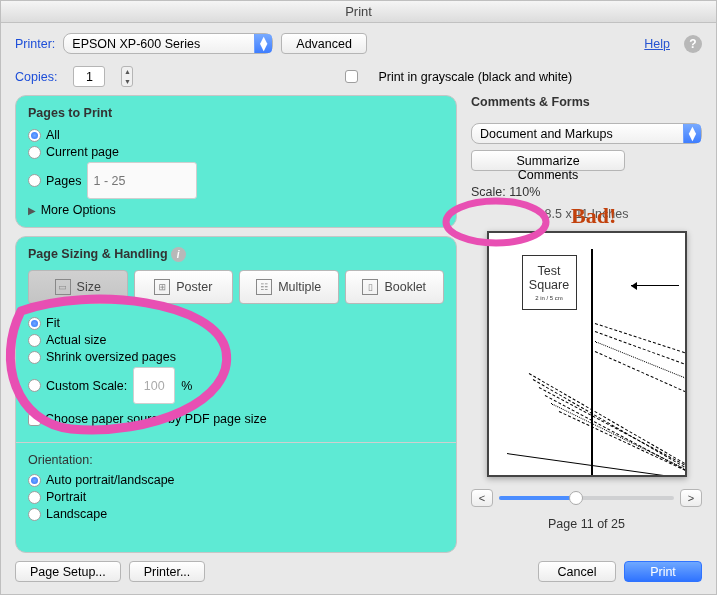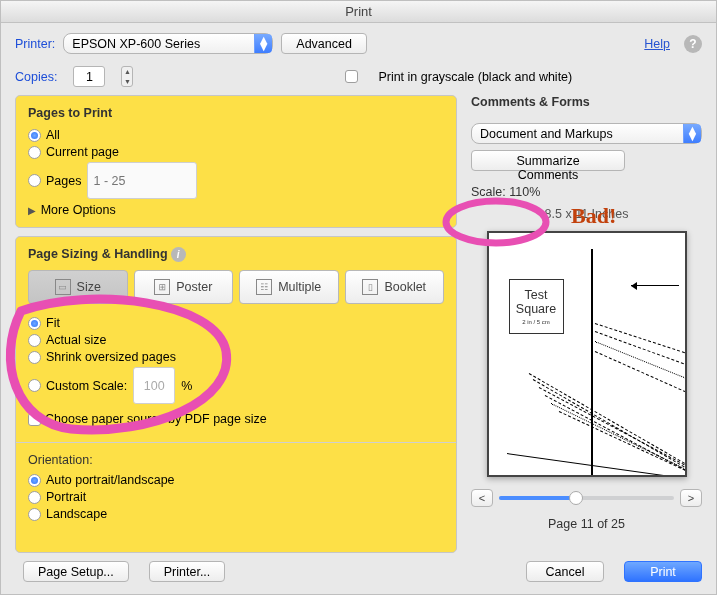--- a/index.html
+++ b/index.html
@@ -16,50 +16,50 @@
   .help-link { margin-left: auto; color: #2754d1; text-decoration: underline; }
   .help-icon { width: 18px; height: 18px; border-radius: 50%; background: #b8b8b8; color: #fff; display: flex; align-items: center; justify-content: center; font-size: 12px; font-weight: bold; margin-left: 6px; }
   .copiesrow { display: flex; align-items: center; gap: 16px; margin-top: 4px; }
   .num-input { width: 32px; height: 21px; border: 1px solid #b5b5b5; background: #fff; text-align: center; border-radius: 3px; }
   .stepper { width: 12px; height: 21px; display: flex; flex-direction: column; border: 1px solid #b5b5b5; border-radius: 3px; background: #f0f0f0; }
   .stepper div { flex:1; display:flex; align-items:center; justify-content:center; font-size:7px; color:#555; }
   .checkbox { width: 13px; height: 13px; border: 1px solid #9e9e9e; border-radius: 3px; background: #fff; display: inline-block; vertical-align: middle; margin-right: 4px; }
   .cols { display: flex; gap: 14px; flex: 1; }
   .colL { width: 442px; display: flex; flex-direction: column; gap: 8px; }
   .colR { flex: 1; display: flex; flex-direction: column; gap: 6px; }
-  .panel { background: #fde047; border: 1px solid #c6c6c6; border-radius: 5px; padding: 10px 12px; }
+  .panel { background: #5eead4; border: 1px solid #c6c6c6; border-radius: 11px; padding: 10px 12px; }
   .panel-title { font-weight: bold; color: #333; margin-bottom: 8px; }
   .info-icon { display: inline-flex; width: 15px; height: 15px; border-radius: 50%; background: #b8b8b8; color: #fff; align-items: center; justify-content: center; font-size: 10px; font-style: italic; font-weight: bold; margin-left: 3px; }
   .radio { width: 13px; height: 13px; border: 1px solid #9e9e9e; border-radius: 50%; background: #fff; display: inline-flex; align-items: center; justify-content: center; margin-right: 5px; vertical-align: middle; }
   .radio.checked::after { content:''; width:7px; height:7px; border-radius:50%; background: radial-gradient(#6fa8ff,#2f73ff); }
   .radiorow { margin: 3px 0; display: flex; align-items: center; }
   .inline-input { width: 54px; height: 37px; border: 1px solid #cfcfcf; background: #fafafa; color: #888; padding: 16px 5px; border-radius: 3px; margin-left: 6px; }
   .inline-input.off { background: #fff; color: #aaa; }
   .disclosure { margin-top: 4px; display:flex; align-items:center; gap:5px; }
   .tri { font-size: 10px; color: #555; }
   .seg { display: flex; gap: 6px; margin-bottom: 12px; }
   .segbtn { flex:1; height: 34px; display:flex; align-items:center; justify-content:center; gap:6px; background: linear-gradient(#ffffff,#ededed); border:1px solid #b8b8b8; border-radius:4px; color:#444; }
   .segbtn.active { background: linear-gradient(#d0d0d0,#c4c4c4); }
   .segbtn .ic { width:16px; height:16px; border:1px solid #888; display:flex; align-items:center; justify-content:center; font-size:9px; color:#888; }
   .scale-row { color:#333; margin-top: 8px; }
   .dims { text-align:center; color:#555; margin-top:2px; }
   .preview { width: 200px; height: 246px; margin: 4px auto 0 auto; background: #fff; border: 2px solid #444; box-shadow: 0 2px 6px rgba(0,0,0,0.3); position: relative; overflow: hidden; }
-  .test-sq { position:absolute; left:20px; top:22px; width:55px; height:55px; border:1px solid #333; display:flex; flex-direction:column; justify-content:center; font-size:9px; color:#333; text-align:center;margin-top:24px; }
+  .test-sq { position:absolute; left:33px; top:22px; width:55px; height:55px; border:1px solid #333; display:flex; flex-direction:column; justify-content:center; font-size:9px; color:#333; text-align:center; }
   .arrow-left { position:absolute; right:6px; top:52px; width:48px; height:1px; background:#000; }
   .arrow-left::before { content:''; position:absolute; left:-4px; top:-3px; border:4px solid transparent; border-right:6px solid #000; }
   .pattern-line { position:absolute; border-top:1px dashed #000; transform-origin: left center; }
   .dotline { border-top:1px dotted #000; }
   .nav-row { display:flex; align-items:center; gap:6px; margin-top:6px; }
   .navbtn { width:22px; height:18px; border:1px solid #b5b5b5; border-radius:4px; background:linear-gradient(#fff,#ededed); display:flex; align-items:center; justify-content:center; color:#444; font-size:11px; }
   .slider { flex:1; height:14px; position:relative; display:flex; align-items:center; }
   .slider-track { height:4px; width:100%; background:#cfd0d2; border-radius:2px; position:relative; }
   .slider-fill { position:absolute; left:0; top:0; height:100%; width:44%; background:#4b8dff; border-radius:2px; }
   .slider-thumb { position:absolute; left:44%; top:-5px; width:14px; height:14px; border-radius:50%; background:#fff; border:1px solid #aaa; margin-left:-7px; }
   .page-ind { text-align:center; color:#333; margin-top:4px; }
-  .footer { display:flex; gap:20px; margin-top:auto;margin-left:8px; }
+  .footer { display:flex; gap:8px; margin-top:auto; }
   .annot { position:absolute; color:#c2410c; font-family: "Comic Sans MS", cursive; font-size:22px; font-weight:bold; }
   .scribble { position:absolute; pointer-events:none; }
 </style>
 </head>
 <body>
 
 <div class="window">
   <div class="titlebar">Print</div>
   <div class="content">
 

